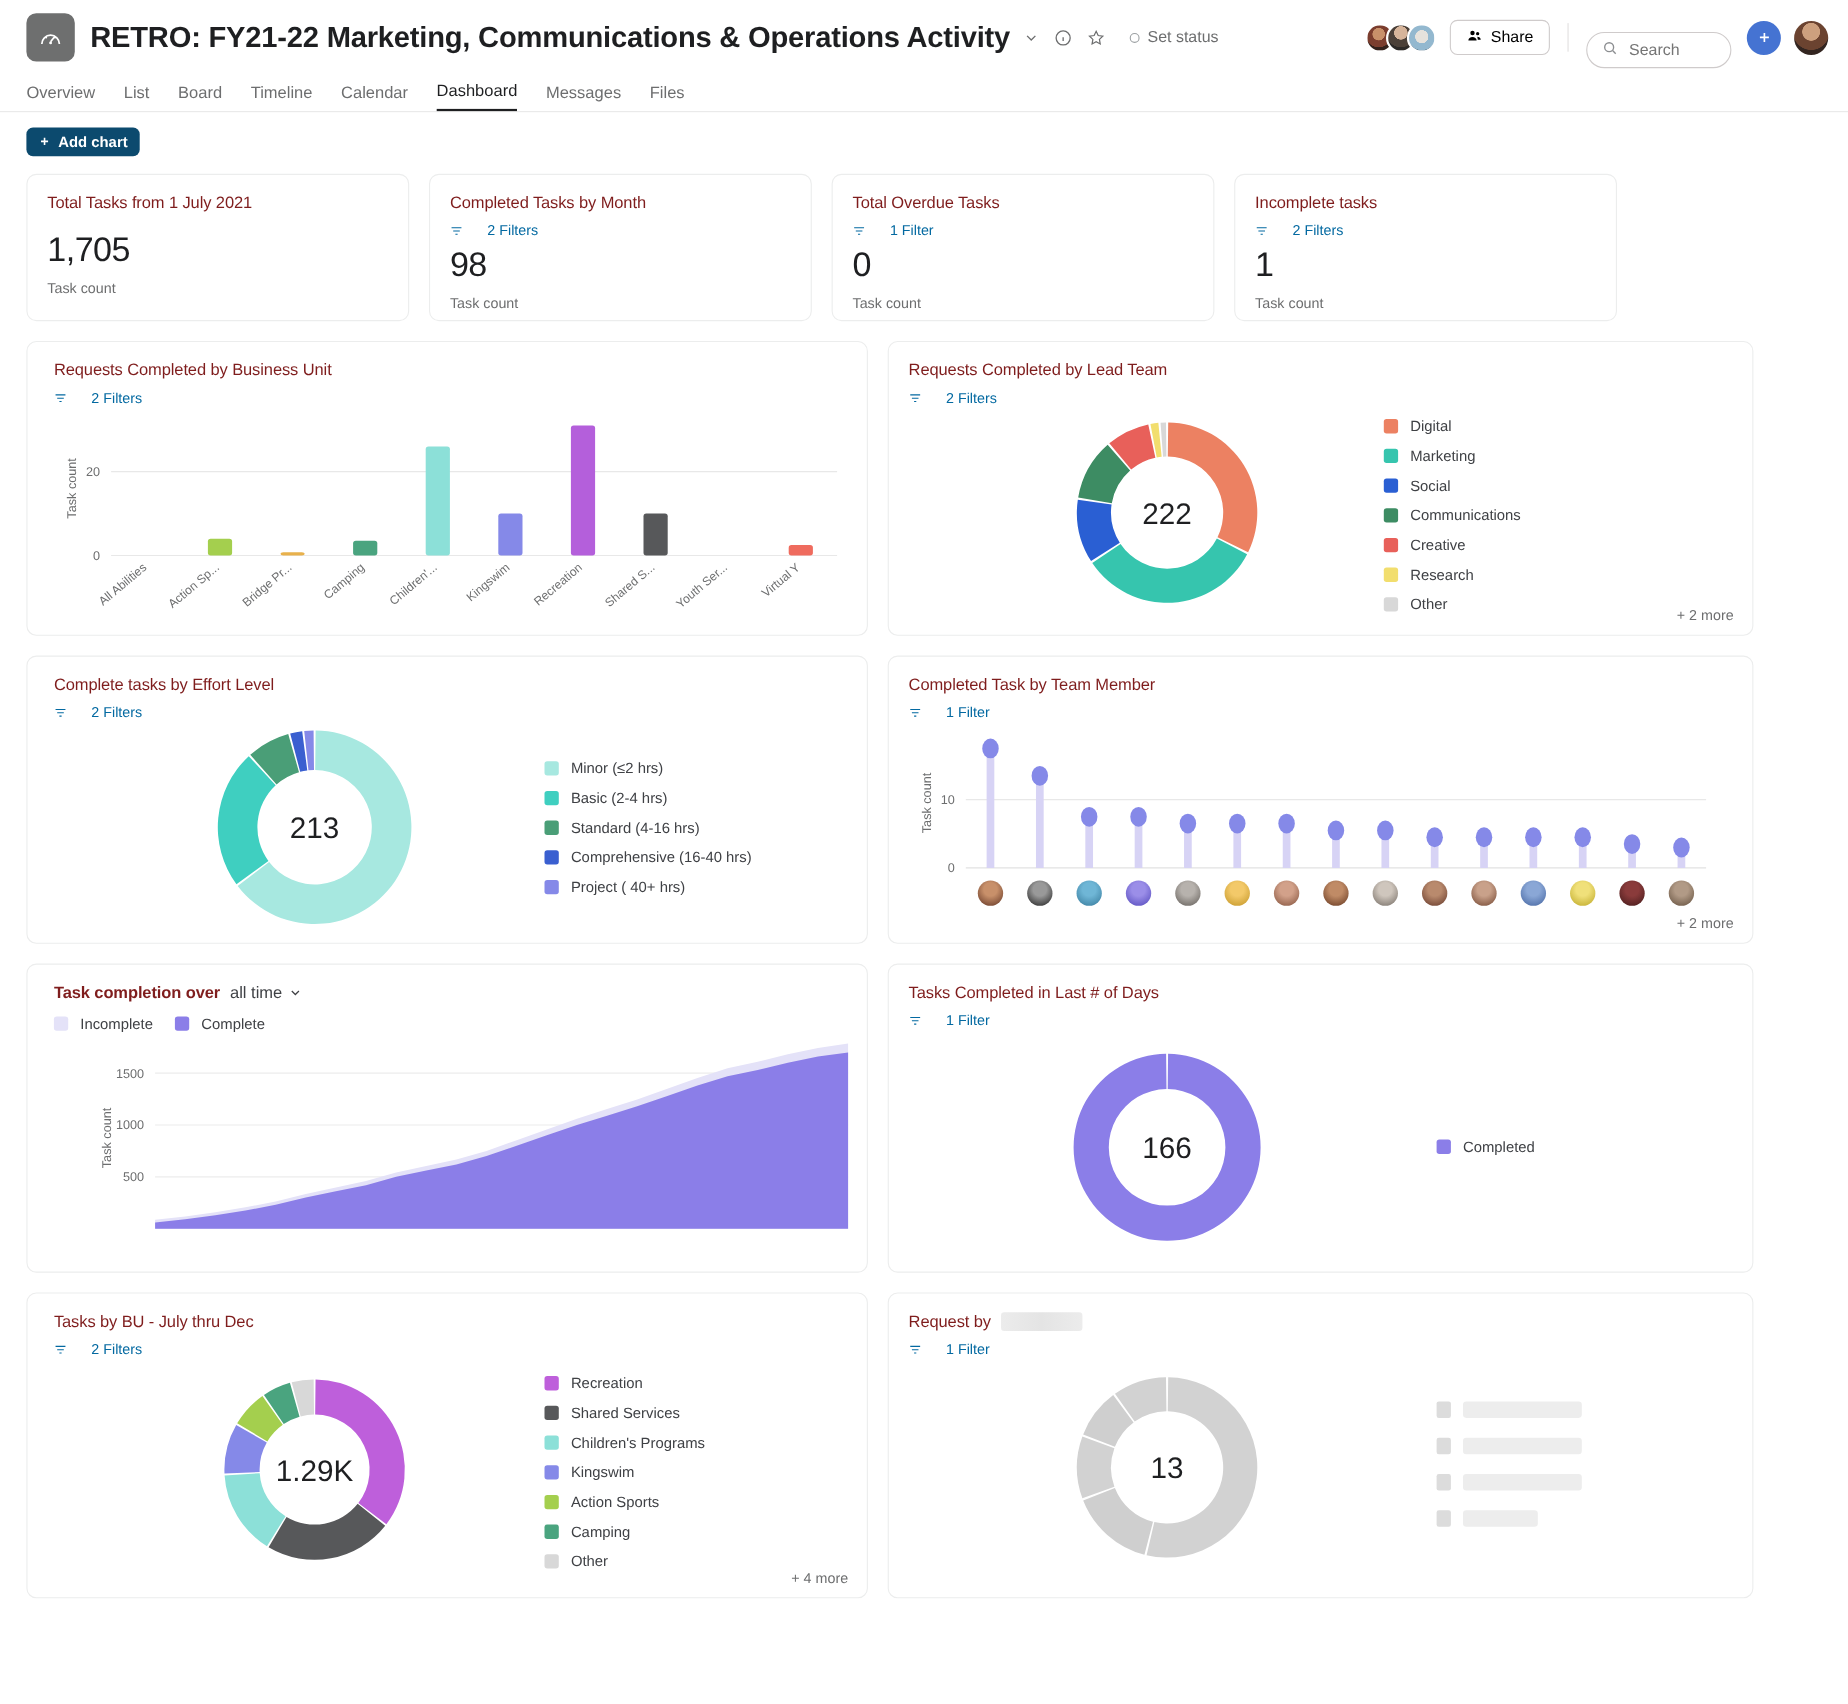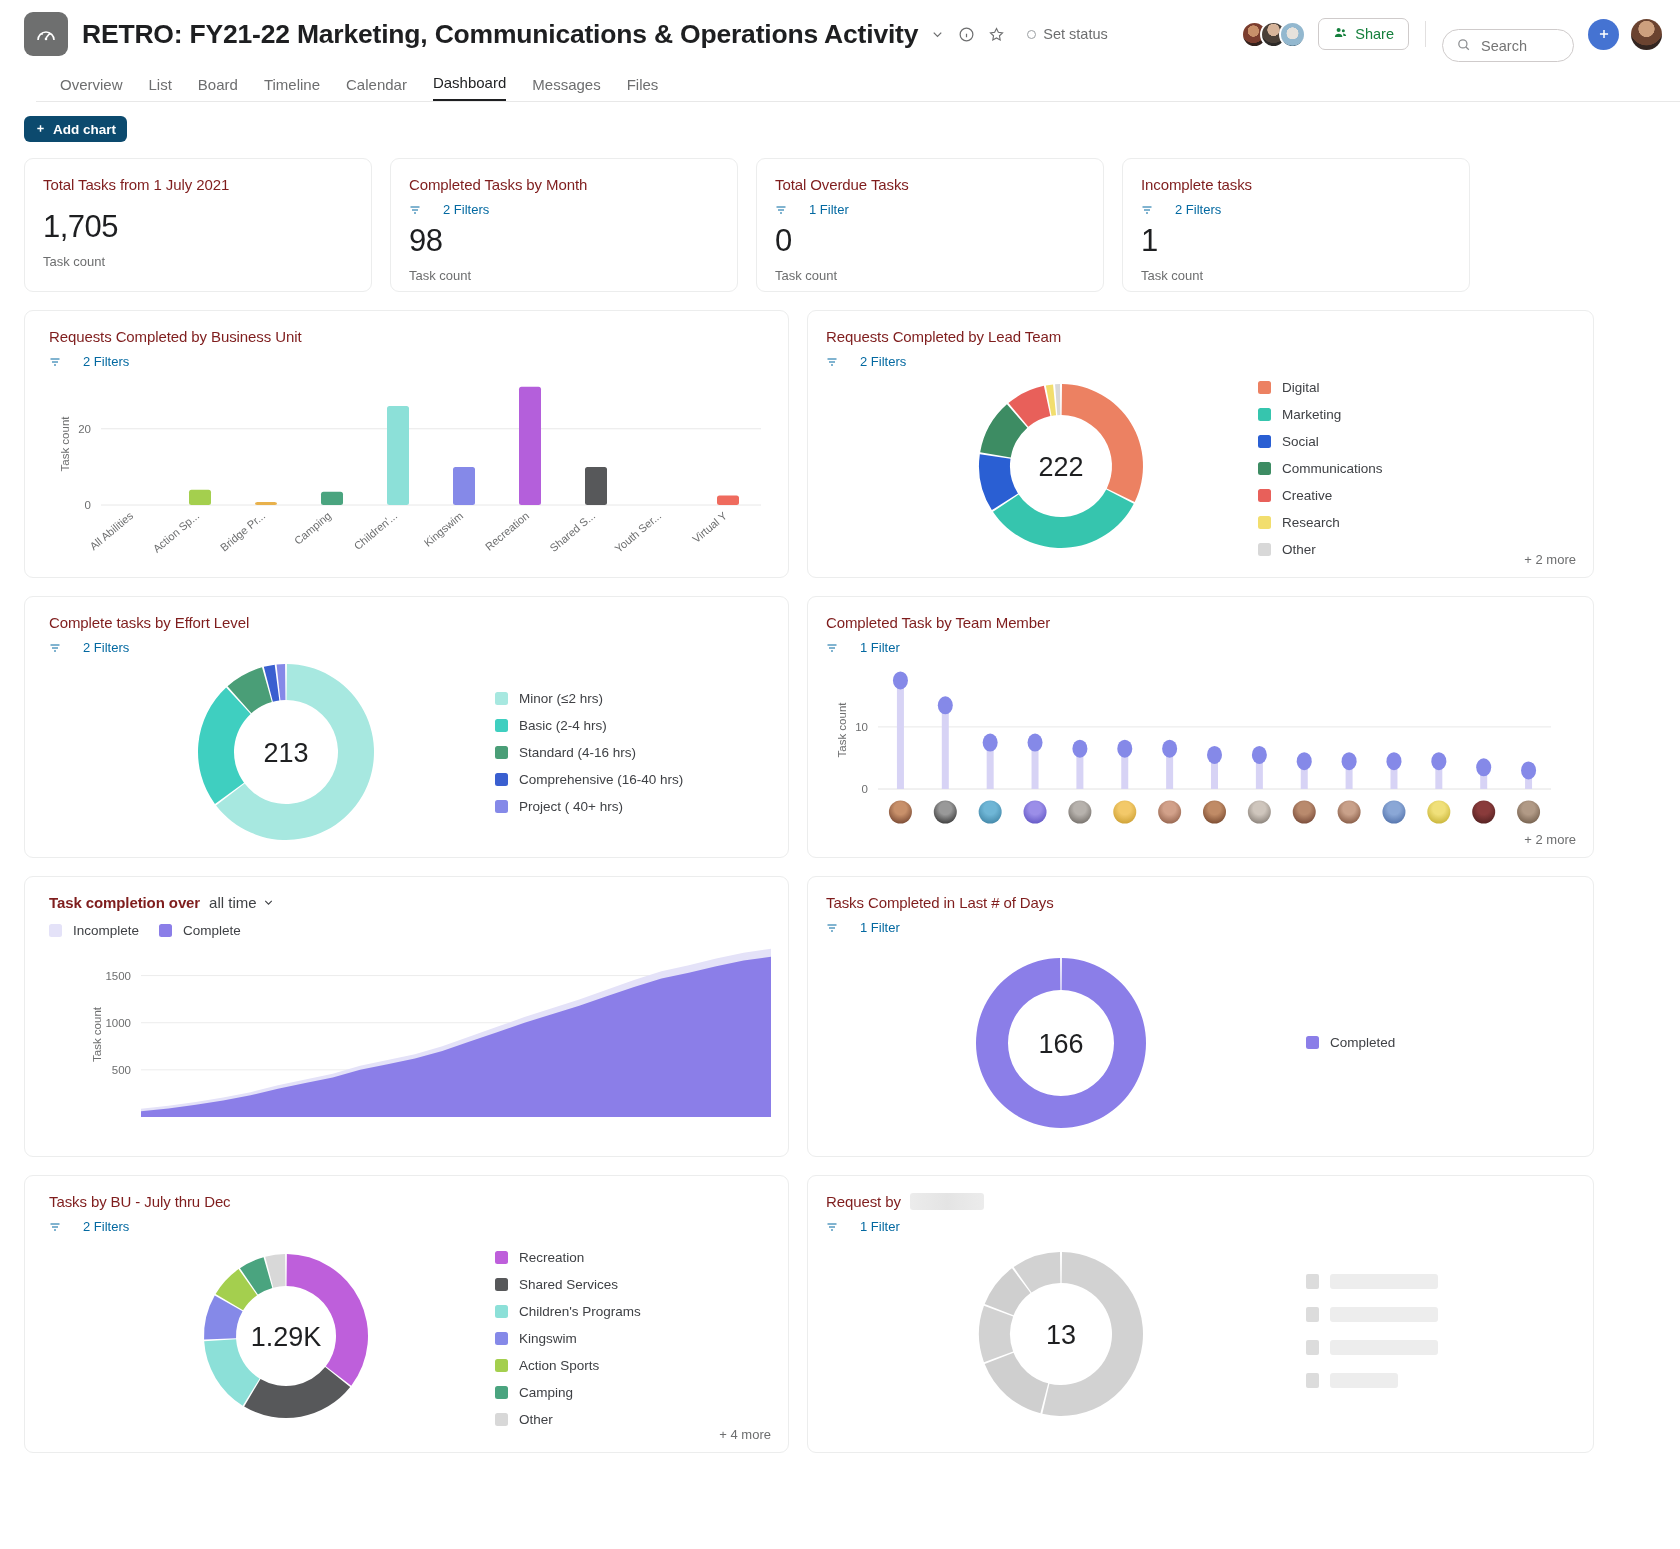--- a/index.html
+++ b/index.html
@@ -24,33 +24,33 @@
   .status-dot { width: 9px; height: 9px; border-radius: 50%; border: 1.4px solid #9ca0a3; }
   .topbar-right { margin-left: auto; display: flex; align-items: center; gap: 0; }
   .avatars { display: flex; align-items: center; margin-right: 12px; }
   .av { width: 27px; height: 27px; border-radius: 50%; border: 2px solid #fff; margin-left: -8px; background-size: cover; }
   .av:first-child { margin-left: 0; }
   .a1 { background: radial-gradient(circle at 45% 35%, #c8906a 0 28%, #7b3d2e 30% 60%, #33211c 62% 100%); }
   .a2 { background: radial-gradient(circle at 50% 30%, #d6b49a 0 30%, #4b4038 32% 65%, #2d2a28 67% 100%); }
   .a3 { background: radial-gradient(circle at 50% 45%, #e6e2dc 0 34%, #93b8cf 36% 70%, #5f7f93 72% 100%); }
   .share-btn {
     display: flex; align-items: center; gap: 7px; border: 1px solid #cfcbcb; border-radius: 7px;
-    height: 32px; padding: 0 14px; font-size: 14.5px; color: #15803d; background: #fff; cursor: pointer;
+    height: 32px; padding: 0 14px; font-size: 14.5px; color: #000000; background: #fff; cursor: pointer;
   }
   .divider-v { width: 1px; height: 26px; background: #e2e0e0; margin: 0 16px; }
   .search-box {
     display: flex; align-items: center; gap: 10px; border: 1px solid #cfcbcb; border-radius: 17px;
     height: 33px; width: 132px; padding: 0 13px; color: #8c8e91; font-size: 14.5px; cursor: text; margin-top: 23px;
   }
   .search-box input { border: none; outline: none; font-size: 14.5px; color: #6d6e6f; width: 72px; font-family: inherit; background: transparent; }
   .plus-btn { width: 31px; height: 31px; border-radius: 50%; background: #4573d2; color: #fff; display: flex; align-items: center; justify-content: center; margin-left: 14px; cursor: pointer; font-size: 19px; }
   .me-av { width: 31px; height: 31px; border-radius: 50%; margin-left: 12px; background: radial-gradient(circle at 50% 32%, #cda07e 0 30%, #6b4330 32% 62%, #332520 64% 100%); cursor: pointer; }
 
   
-  .tabs { display: flex; align-items: flex-end; gap: 26px; padding: 0 24px; height: 34px; border-bottom: 1px solid #e8e8e8; margin-left: 36px; }
+  .tabs { display: flex; align-items: flex-end; gap: 26px; padding: 0 24px; height: 34px; border-bottom: 1px solid #e8e8e8; }
   .tab { font-size: 15px; color: #6d6e6f; padding-bottom: 8px; cursor: pointer; white-space: nowrap; }
   .tab.active { color: #1e1f21; font-weight: 500; border-bottom: 2.5px solid #1e1f21; }
 
   
   .toolbar { padding: 14px 24px 8px; }
   .add-chart {
     display: inline-flex; align-items: center; gap: 7px; background: #0c4a6e; color: #fff;
     border: none; border-radius: 6px; height: 26px; padding: 0 11px; font-size: 13.5px; font-weight: 600; cursor: pointer;
     font-family: inherit;
   }

